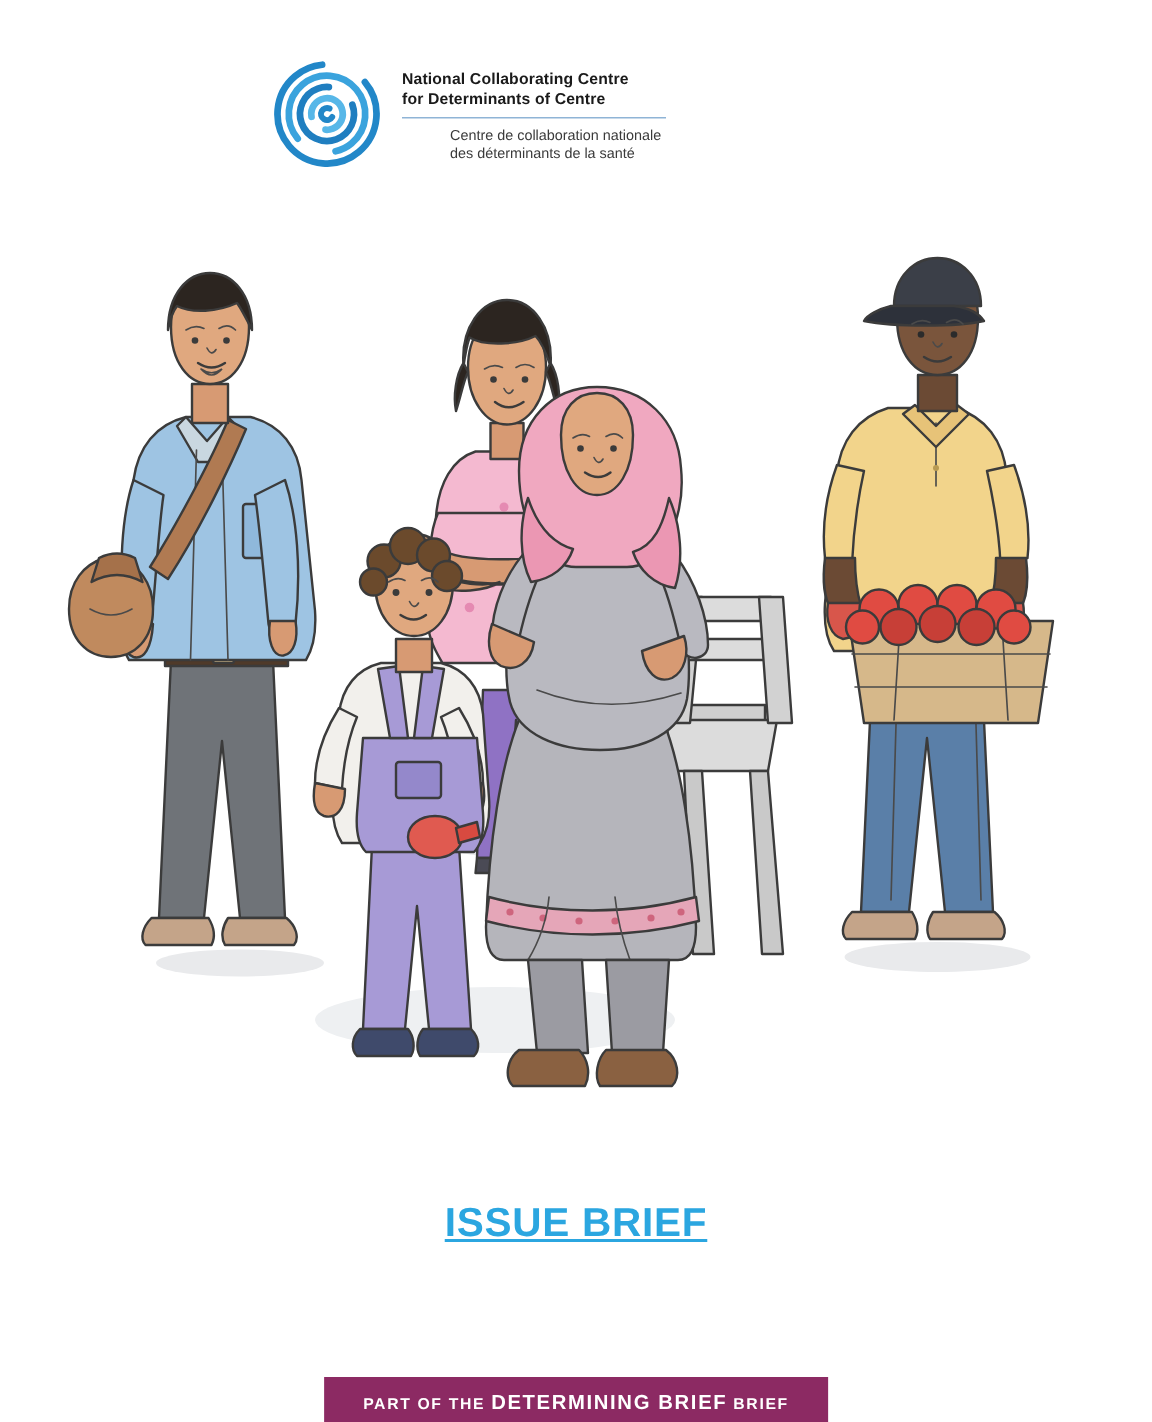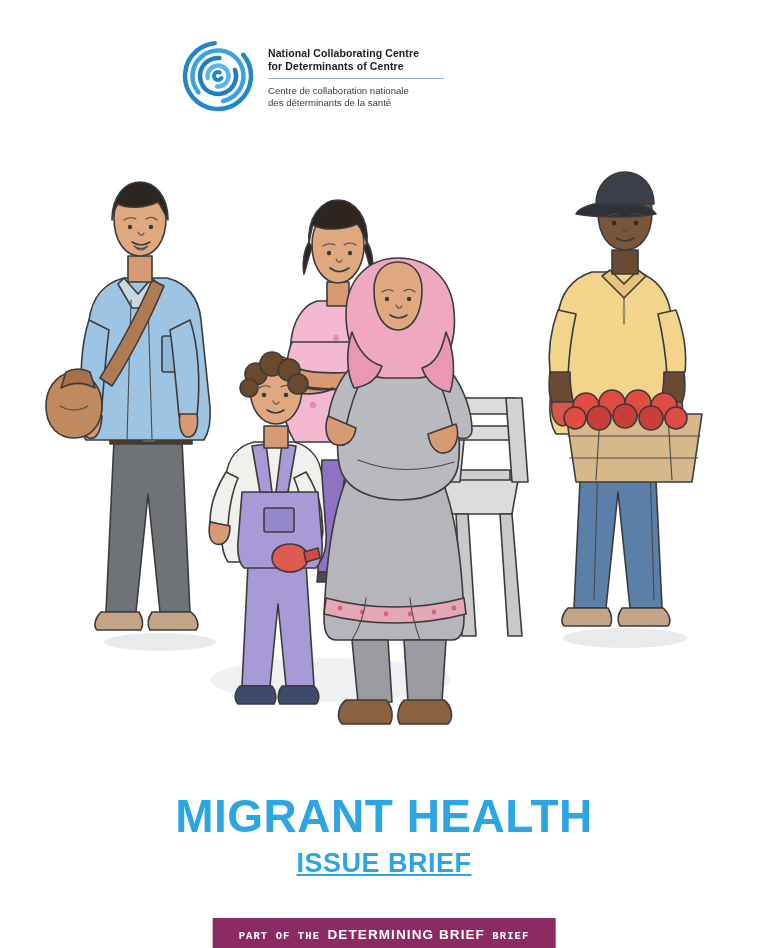--- a/index.html
+++ b/index.html
@@ -48,20 +48,21 @@
   .logo-rule {
     width: 176px;
     height: 1px;
     background: #8fb4d6;
     margin: 6px 0 6px 0;
   }
   .logo-fr {
     font-size: 9.6px;
     line-height: 12px;
     color: #3a3a3a;
+    margin-left: 32px;
   }
 
   
   .illustration {
     position: absolute;
     top: 160px;
     left: 0;
     width: 768px;
     height: 620px;
   }
@@ -106,21 +107,20 @@
     padding: 9px 26px 10px 26px;
     font-size: 13px;
     letter-spacing: 1.1px;
     white-space: nowrap;
     font-weight: bold;
   }
   .series-banner .small {
     font-weight: bold;
     font-size: 10.5px;
     letter-spacing: 1.1px;
-    font-family: Liberation Mono, monospace;
   }
   .series-banner .big {
     font-weight: bold;
     font-size: 13.5px;
     letter-spacing: 1.1px;
   }
 </style>
 </head>
 <body>
 
@@ -399,19 +399,18 @@
       <path class="thin" d="M281 227 q6 -4 11 1"></path>
       <circle cx="264" cy="235" r="2.3" fill="#3b3b3b"></circle>
       <circle cx="286" cy="235" r="2.3" fill="#3b3b3b"></circle>
       <path class="thin" d="M273 241 q3 6 6 1"></path>
       <path class="ln" d="M267 250 q9 6 17 0"></path>
     </g>
   </svg>
 </div>
 
 <div class="title-wrap">
-  <div class="main-title">MIGRANT HEALTH</div>
   <div class="subtitle">ISSUE BRIEF</div>
 </div>
 
 <div class="series-banner">
   <span class="small">PART OF THE </span><span class="big">DETERMINING BRIEF</span><span class="small"> BRIEF</span>
 </div>
 
 </body></html>

